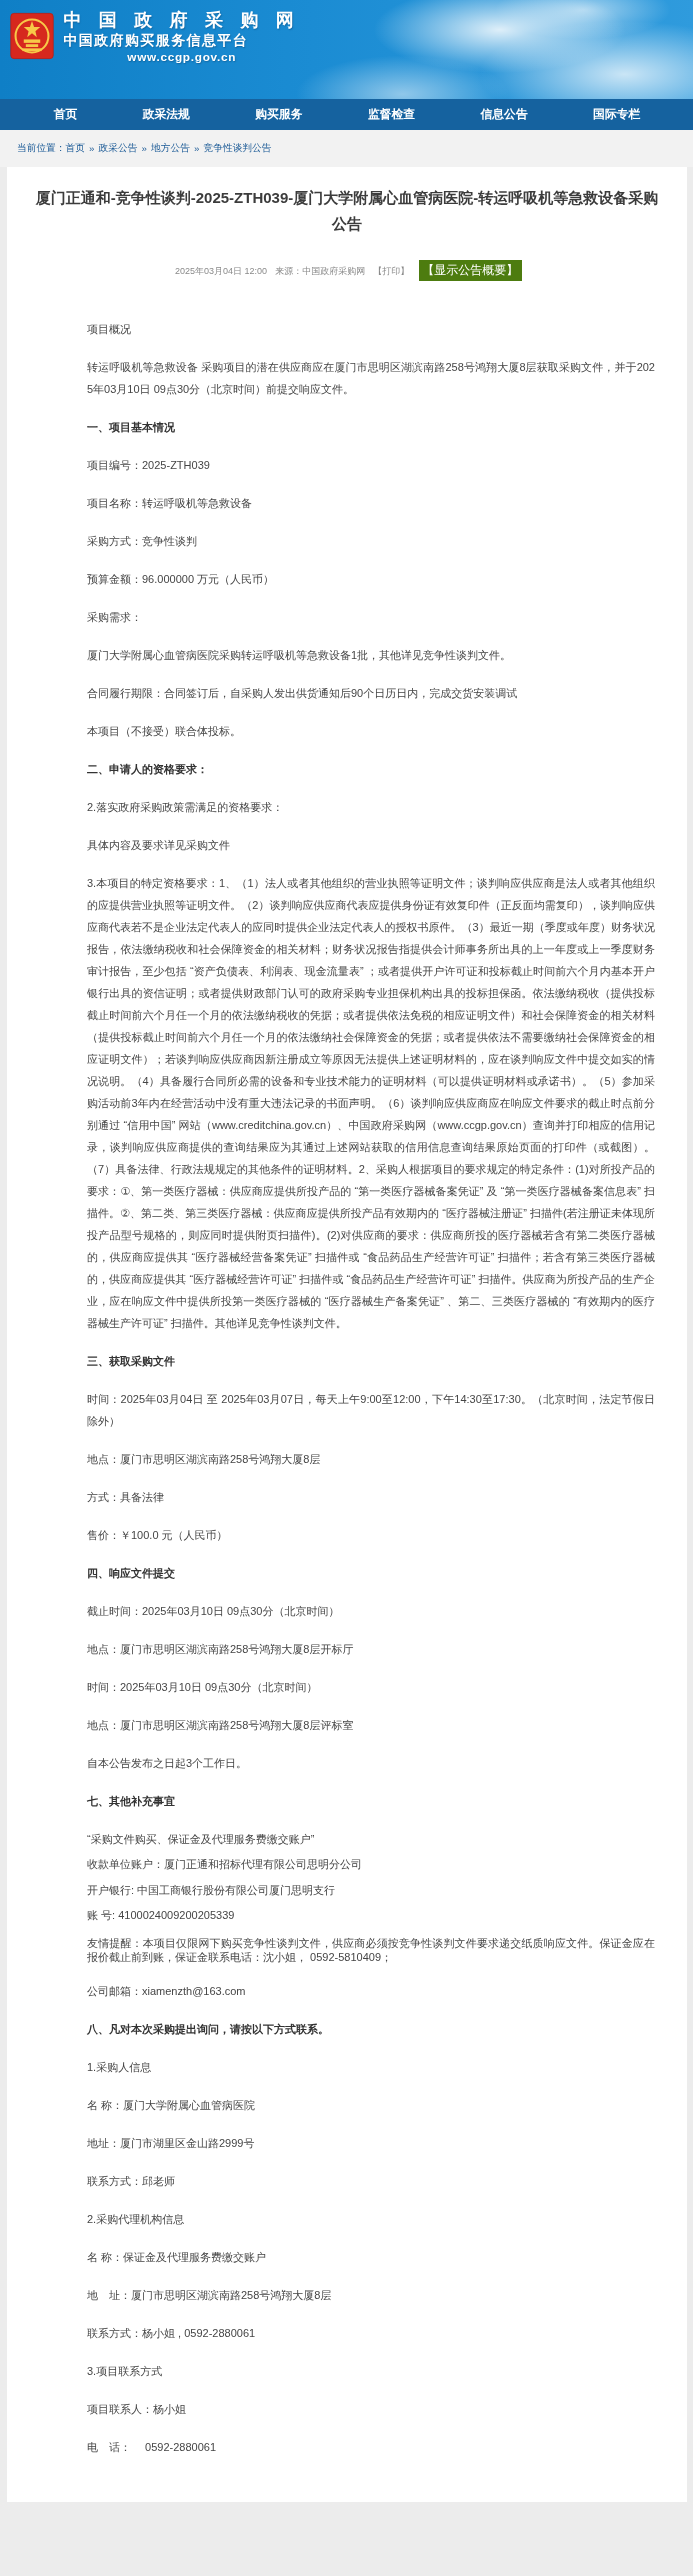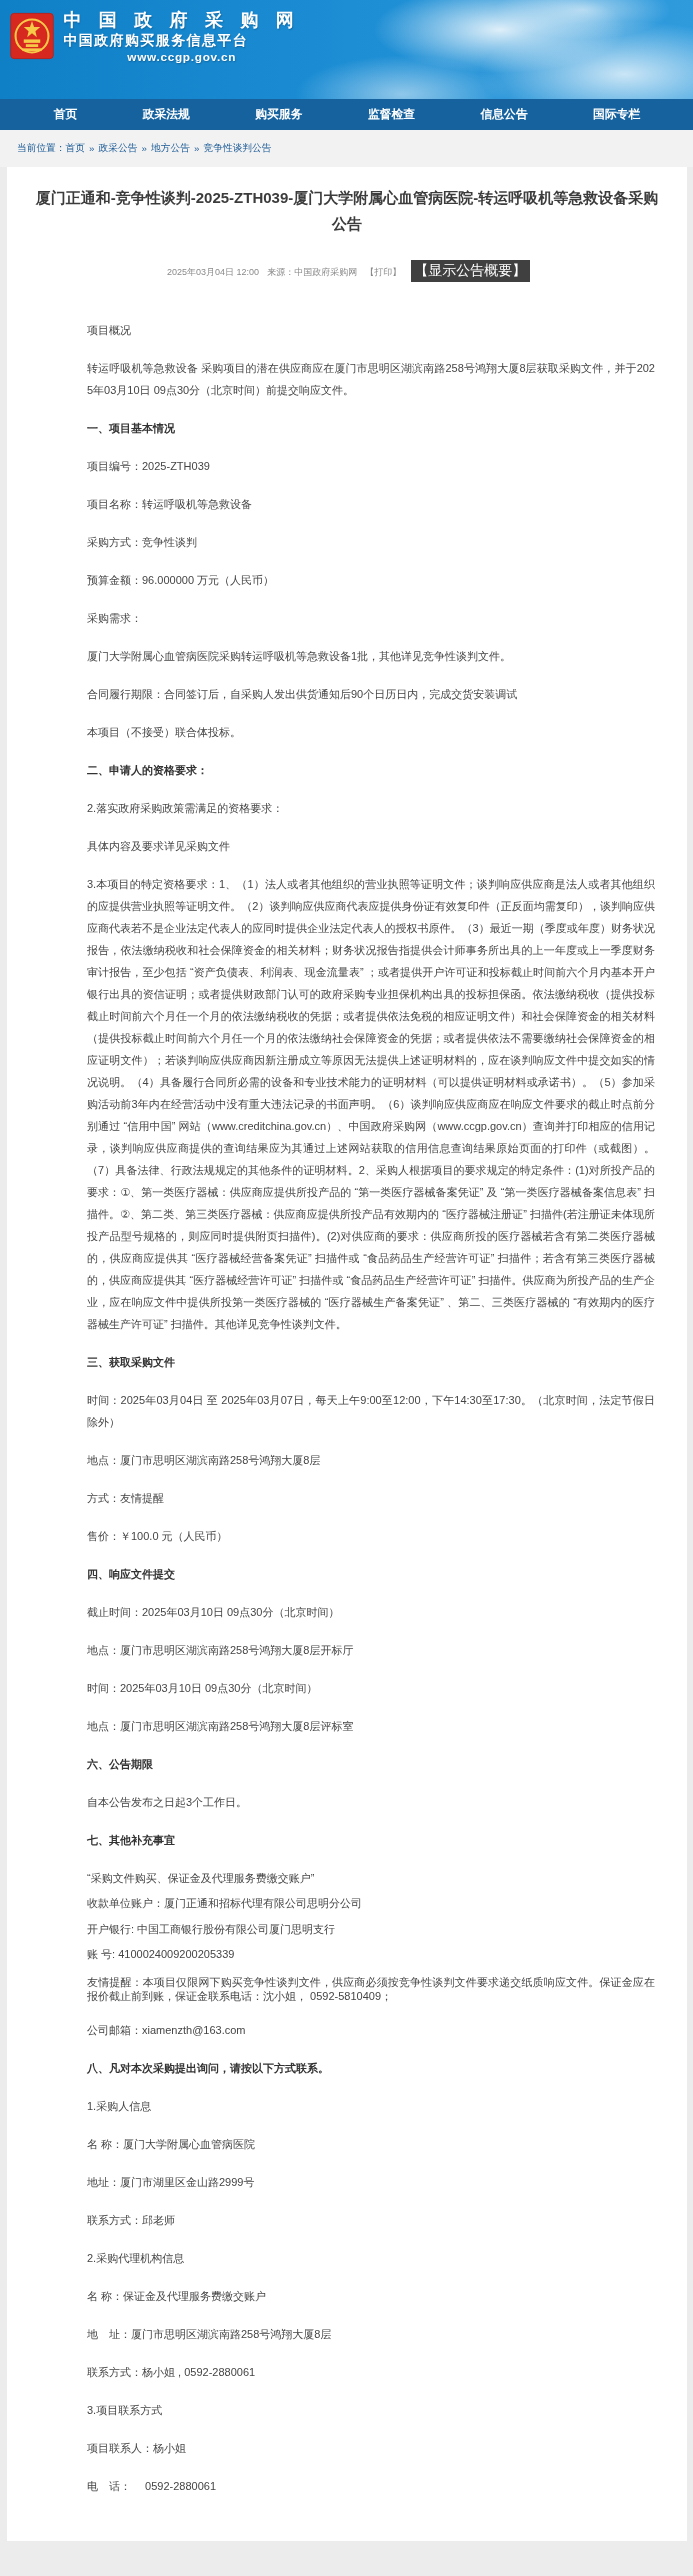--- a/index.html
+++ b/index.html
@@ -70,23 +70,23 @@
   }
   .meta-row{
     margin-top:23.5px;
     text-align:center;
     font-size:9px;color:#8a8a8a;
   }
   .meta-row .piece{margin:0 2.8px;}
   .print-link{color:#8a8a8a;cursor:pointer;}
   .summary-btn{
     display:inline-block;
-    background:#404040;color:#fff;
+    background:#4d7c0f;color:#fff;
     padding:2.1px 3.5px;margin-left:4.2px;
-    font-size:14px;cursor:pointer;
+    font-size:12px;cursor:pointer;
   }
   
   .article-body{
     padding:21px 32px 7px 47px;
     font-size:11px;color:#454545;margin-left:33px;
   }
   .article-body p{word-break:break-all;}
   .b-para{line-height:22px;margin:16px 0;text-align:justify;}
   .b-heading{line-height:22px;margin:16px 0;font-weight:bold;color:#333;text-align:left;}
   .b-sub{line-height:22px;margin:3.5px 0;text-align:justify;}
@@ -157,28 +157,27 @@
       <p class="b-para">厦门大学附属心血管病医院采购转运呼吸机等急救设备1批，其他详见竞争性谈判文件。</p>
       <p class="b-para">合同履行期限：合同签订后，自采购人发出供货通知后90个日历日内，完成交货安装调试</p>
       <p class="b-para">本项目（不接受）联合体投标。</p>
       <p class="b-heading">二、申请人的资格要求：</p>
       <p class="b-para">2.落实政府采购政策需满足的资格要求：</p>
       <p class="b-para">具体内容及要求详见采购文件</p>
       <p class="b-para">3.本项目的特定资格要求：1、（1）法人或者其他组织的营业执照等证明文件；谈判响应供应商是法人或者其他组织的应提供营业执照等证明文件。（2）谈判响应供应商代表应提供身份证有效复印件（正反面均需复印），谈判响应供应商代表若不是企业法定代表人的应同时提供企业法定代表人的授权书原件。（3）最近一期（季度或年度）财务状况报告，依法缴纳税收和社会保障资金的相关材料；财务状况报告指提供会计师事务所出具的上一年度或上一季度财务审计报告，至少包括 “资产负债表、利润表、现金流量表” ；或者提供开户许可证和投标截止时间前六个月内基本开户银行出具的资信证明；或者提供财政部门认可的政府采购专业担保机构出具的投标担保函。依法缴纳税收（提供投标截止时间前六个月任一个月的依法缴纳税收的凭据；或者提供依法免税的相应证明文件）和社会保障资金的相关材料（提供投标截止时间前六个月任一个月的依法缴纳社会保障资金的凭据；或者提供依法不需要缴纳社会保障资金的相应证明文件）；若谈判响应供应商因新注册成立等原因无法提供上述证明材料的，应在谈判响应文件中提交如实的情况说明。（4）具备履行合同所必需的设备和专业技术能力的证明材料（可以提供证明材料或承诺书）。（5）参加采购活动前3年内在经营活动中没有重大违法记录的书面声明。（6）谈判响应供应商应在响应文件要求的截止时点前分别通过 “信用中国” 网站（www.creditchina.gov.cn）、中国政府采购网（www.ccgp.gov.cn）查询并打印相应的信用记录，谈判响应供应商提供的查询结果应为其通过上述网站获取的信用信息查询结果原始页面的打印件（或截图）。（7）具备法律、行政法规规定的其他条件的证明材料。2、采购人根据项目的要求规定的特定条件：(1)对所投产品的要求：①、第一类医疗器械：供应商应提供所投产品的 “第一类医疗器械备案凭证” 及 “第一类医疗器械备案信息表” 扫描件。②、第二类、第三类医疗器械：供应商应提供所投产品有效期内的 “医疗器械注册证” 扫描件(若注册证未体现所投产品型号规格的，则应同时提供附页扫描件)。(2)对供应商的要求：供应商所投的医疗器械若含有第二类医疗器械的，供应商应提供其 “医疗器械经营备案凭证” 扫描件或 “食品药品生产经营许可证” 扫描件；若含有第三类医疗器械的，供应商应提供其 “医疗器械经营许可证” 扫描件或 “食品药品生产经营许可证” 扫描件。供应商为所投产品的生产企业，应在响应文件中提供所投第一类医疗器械的 “医疗器械生产备案凭证” 、第二、三类医疗器械的 “有效期内的医疗器械生产许可证” 扫描件。其他详见竞争性谈判文件。</p>
       <p class="b-heading">三、获取采购文件</p>
       <p class="b-para">时间：2025年03月04日  至 2025年03月07日，每天上午9:00至12:00，下午14:30至17:30。（北京时间，法定节假日除外）</p>
       <p class="b-para">地点：厦门市思明区湖滨南路258号鸿翔大厦8层</p>
-      <p class="b-para">方式：友情提醒</p>
+      <p class="b-para">方式：具备法律</p>
       <p class="b-para">售价：￥100.0 元（人民币）</p>
       <p class="b-heading">四、响应文件提交</p>
       <p class="b-para">截止时间：2025年03月10日 09点30分（北京时间）</p>
       <p class="b-para">地点：厦门市思明区湖滨南路258号鸿翔大厦8层开标厅</p>
       <p class="b-para">时间：2025年03月10日 09点30分（北京时间）</p>
       <p class="b-para">地点：厦门市思明区湖滨南路258号鸿翔大厦8层评标室</p>
-      <p class="b-heading">六、公告期限</p>
       <p class="b-para">自本公告发布之日起3个工作日。</p>
       <p class="b-heading">七、其他补充事宜</p>
       <p class="b-sub">“采购文件购买、保证金及代理服务费缴交账户”</p>
       <p class="b-sub">收款单位账户：厦门正通和招标代理有限公司思明分公司</p>
       <p class="b-sub">开户银行: 中国工商银行股份有限公司厦门思明支行</p>
       <p class="b-sub">账 号: 4100024009200205339</p>
       <p class="b-tight">友情提醒：本项目仅限网下购买竞争性谈判文件，供应商必须按竞争性谈判文件要求递交纸质响应文件。保证金应在报价截止前到账，保证金联系电话：沈小姐， 0592-5810409；</p>
       <p class="b-para">公司邮箱：xiamenzth@163.com</p>
       <p class="b-heading">八、凡对本次采购提出询问，请按以下方式联系。</p>
       <p class="b-para">1.采购人信息</p>

